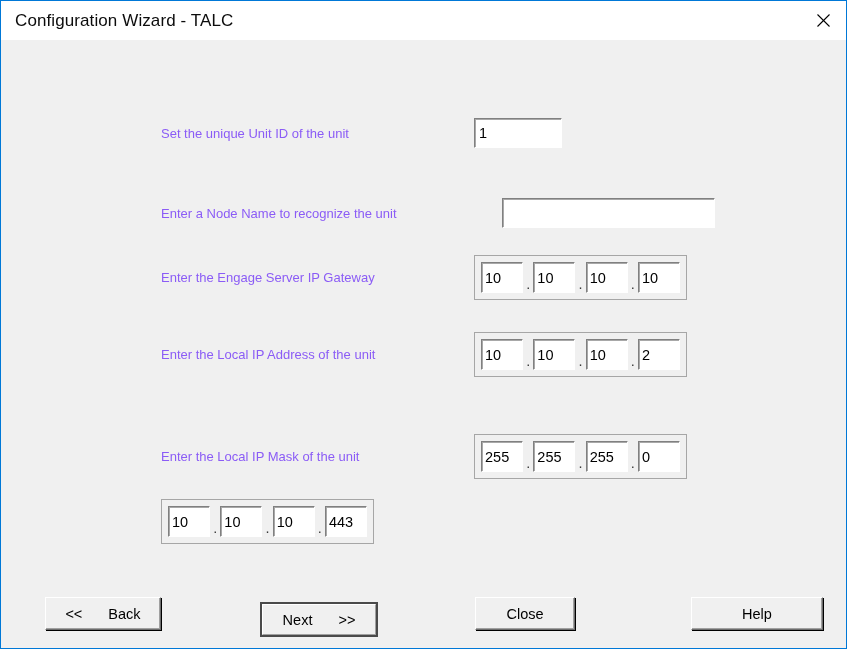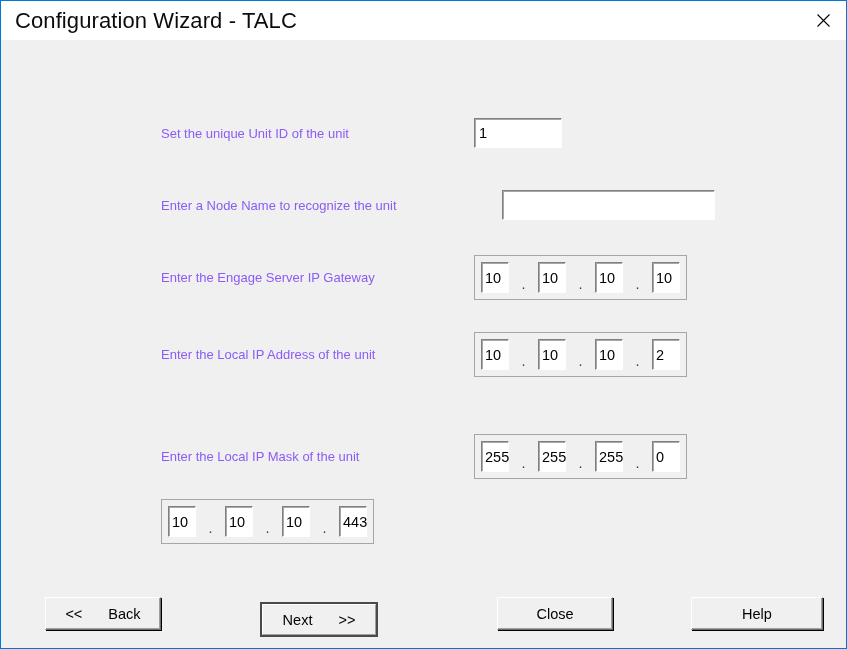--- a/index.html
+++ b/index.html
@@ -34,21 +34,21 @@
     min-height: 39px;
     background: #ffffff;
     display: flex;
     align-items: center;
     justify-content: space-between;
     box-sizing: border-box;
     padding-left: 14px;
     position: relative;
   }
   .title-text {
-    font-size: 22px;
+    font-size: 17px;
     color: #0c0c0c;
     font-family: "Liberation Sans", sans-serif;
     letter-spacing: 0.1px;
     white-space: nowrap;
   }
   .close-btn {
     width: 46px;
     height: 38px;
     display: flex;
     align-items: center;
@@ -109,21 +109,21 @@
     width: 213px;
     height: 45px;
     border: 1px solid #a6a6a6;
     background: #f0f0f0;
     display: flex;
     align-items: center;
     padding: 0 6px;
   }
   .octet {
     box-sizing: border-box;
-    width: 28px;
+    width: 42px;
     height: 31px;
     display: flex;
     align-items: center;
     padding-left: 3px;
     font-size: 14.5px;
     color: #000000;
     background: #ffffff;
   }
   .ip-dot {
     flex: 1;
@@ -196,21 +196,21 @@
     </div>
   </div>
 
   <div class="client">
 
     <div class="form-row" style="top:78px;">
       <div class="row-label">Set the unique Unit ID of the unit</div>
       <div class="sunken text-input unit-id-field" placeholder="">1</div>
     </div>
 
-    <div class="form-row" style="top:150px;gap:28px;">
+    <div class="form-row" style="top:158px;gap:28px;">
       <div class="row-label">Enter a Node Name to recognize the unit</div>
       <div class="sunken text-input node-name-field" placeholder=""></div>
     </div>
 
     <div class="form-row" style="top:215px; height:45px;">
       <div class="row-label">Enter the Engage Server IP Gateway</div>
       <div class="ip-group">
         <div class="sunken octet">10</div>
         <div class="ip-dot">.</div>
         <div class="sunken octet">10</div>
@@ -268,21 +268,21 @@
 
     <div class="btn btn-default" style="left:259px; top:556px; width:118px; height:35px;">
       <span class="btn-inner">
         <span class="btn-split">
           <span>Next</span>
           <span class="arrow-r">&gt;&gt;</span>
         </span>
       </span>
     </div>
 
-    <div class="btn" style="left:474px; top:557px; width:116px;margin-left:22px;">
+    <div class="btn" style="left:474px; top:557px; width:100px;">
       <span>Close</span>
     </div>
 
     <div class="btn" style="left:690px; top:557px; width:132px;">
       <span>Help</span>
     </div>
 
   </div>
 </div>
 

